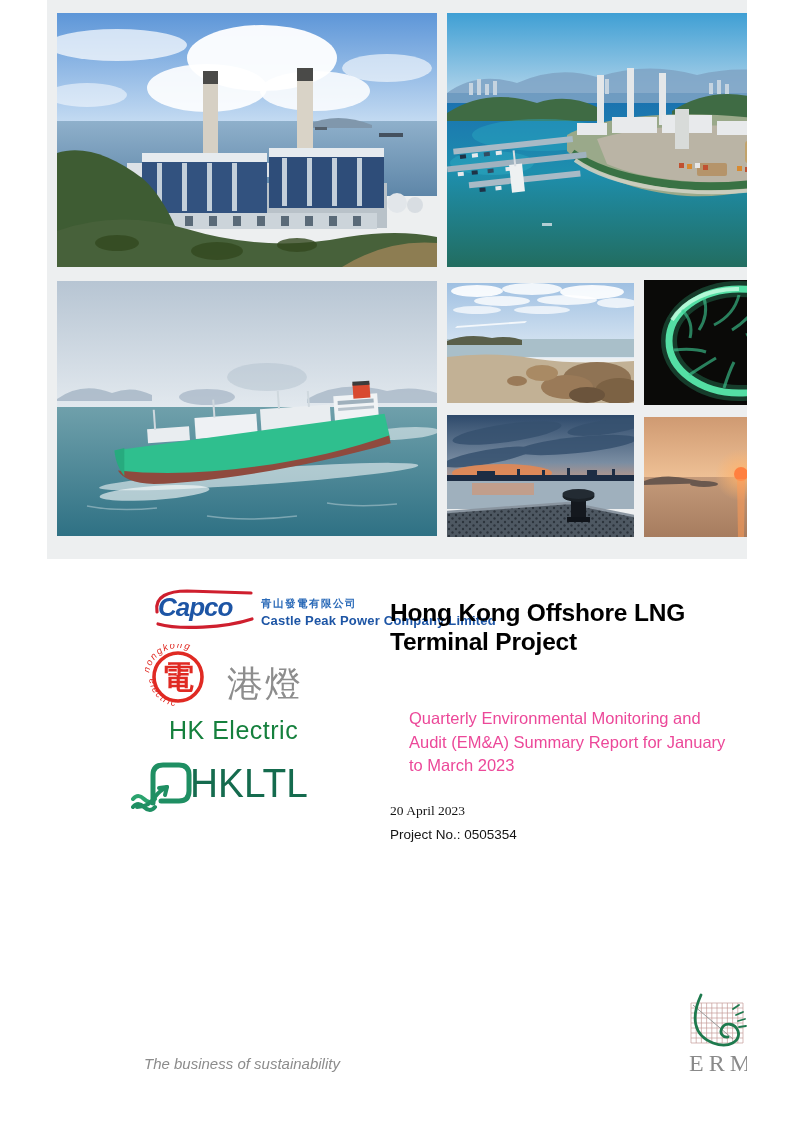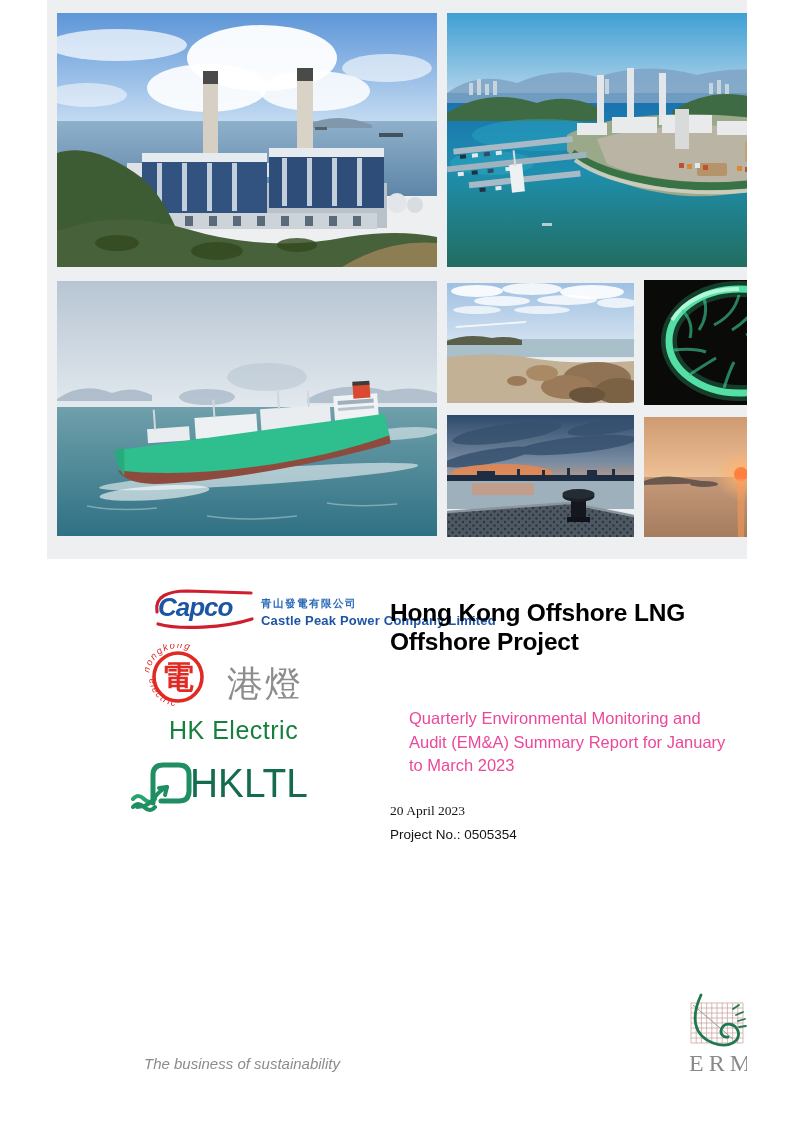--- a/index.html
+++ b/index.html
@@ -440,21 +440,21 @@
       <path d="M2,46 q5,-6 11,0 t11,0" stroke="#1f8f63" stroke-width="4" fill="none" stroke-linecap="round"></path>
       <path d="M22,42 L22,14 Q22,4 32,4 L48,4 Q58,4 58,14 L58,30 Q58,40 48,40 L30,40" stroke="#1f8f63" stroke-width="5" fill="none" stroke-linecap="round"></path>
       <path d="M6,46 Q18,46 24,36 Q28,30 36,26" stroke="#1f8f63" stroke-width="4" fill="none" stroke-linecap="round"></path>
       <path d="M36,26 L28,27 M36,26 L34,34" stroke="#1f8f63" stroke-width="4" fill="none" stroke-linecap="round"></path>
     </svg>
     <span class="hkltl-word">HKLTL</span>
   </div>
 
   <h1 class="title">
     <span>Hong Kong Offshore LNG</span><br>
-    <span>Offshore Project</span>
+    <span>Terminal Project</span>
   </h1>
 
   <div class="subtitle">
     <div>Quarterly Environmental Monitoring and</div>
     <div>Audit (EM&amp;A) Summary Report for January</div>
     <div>to March 2023</div>
   </div>
 
   <div class="meta-date">20 April 2023</div>
   <div class="meta-proj">Project No.: 0505354</div>

